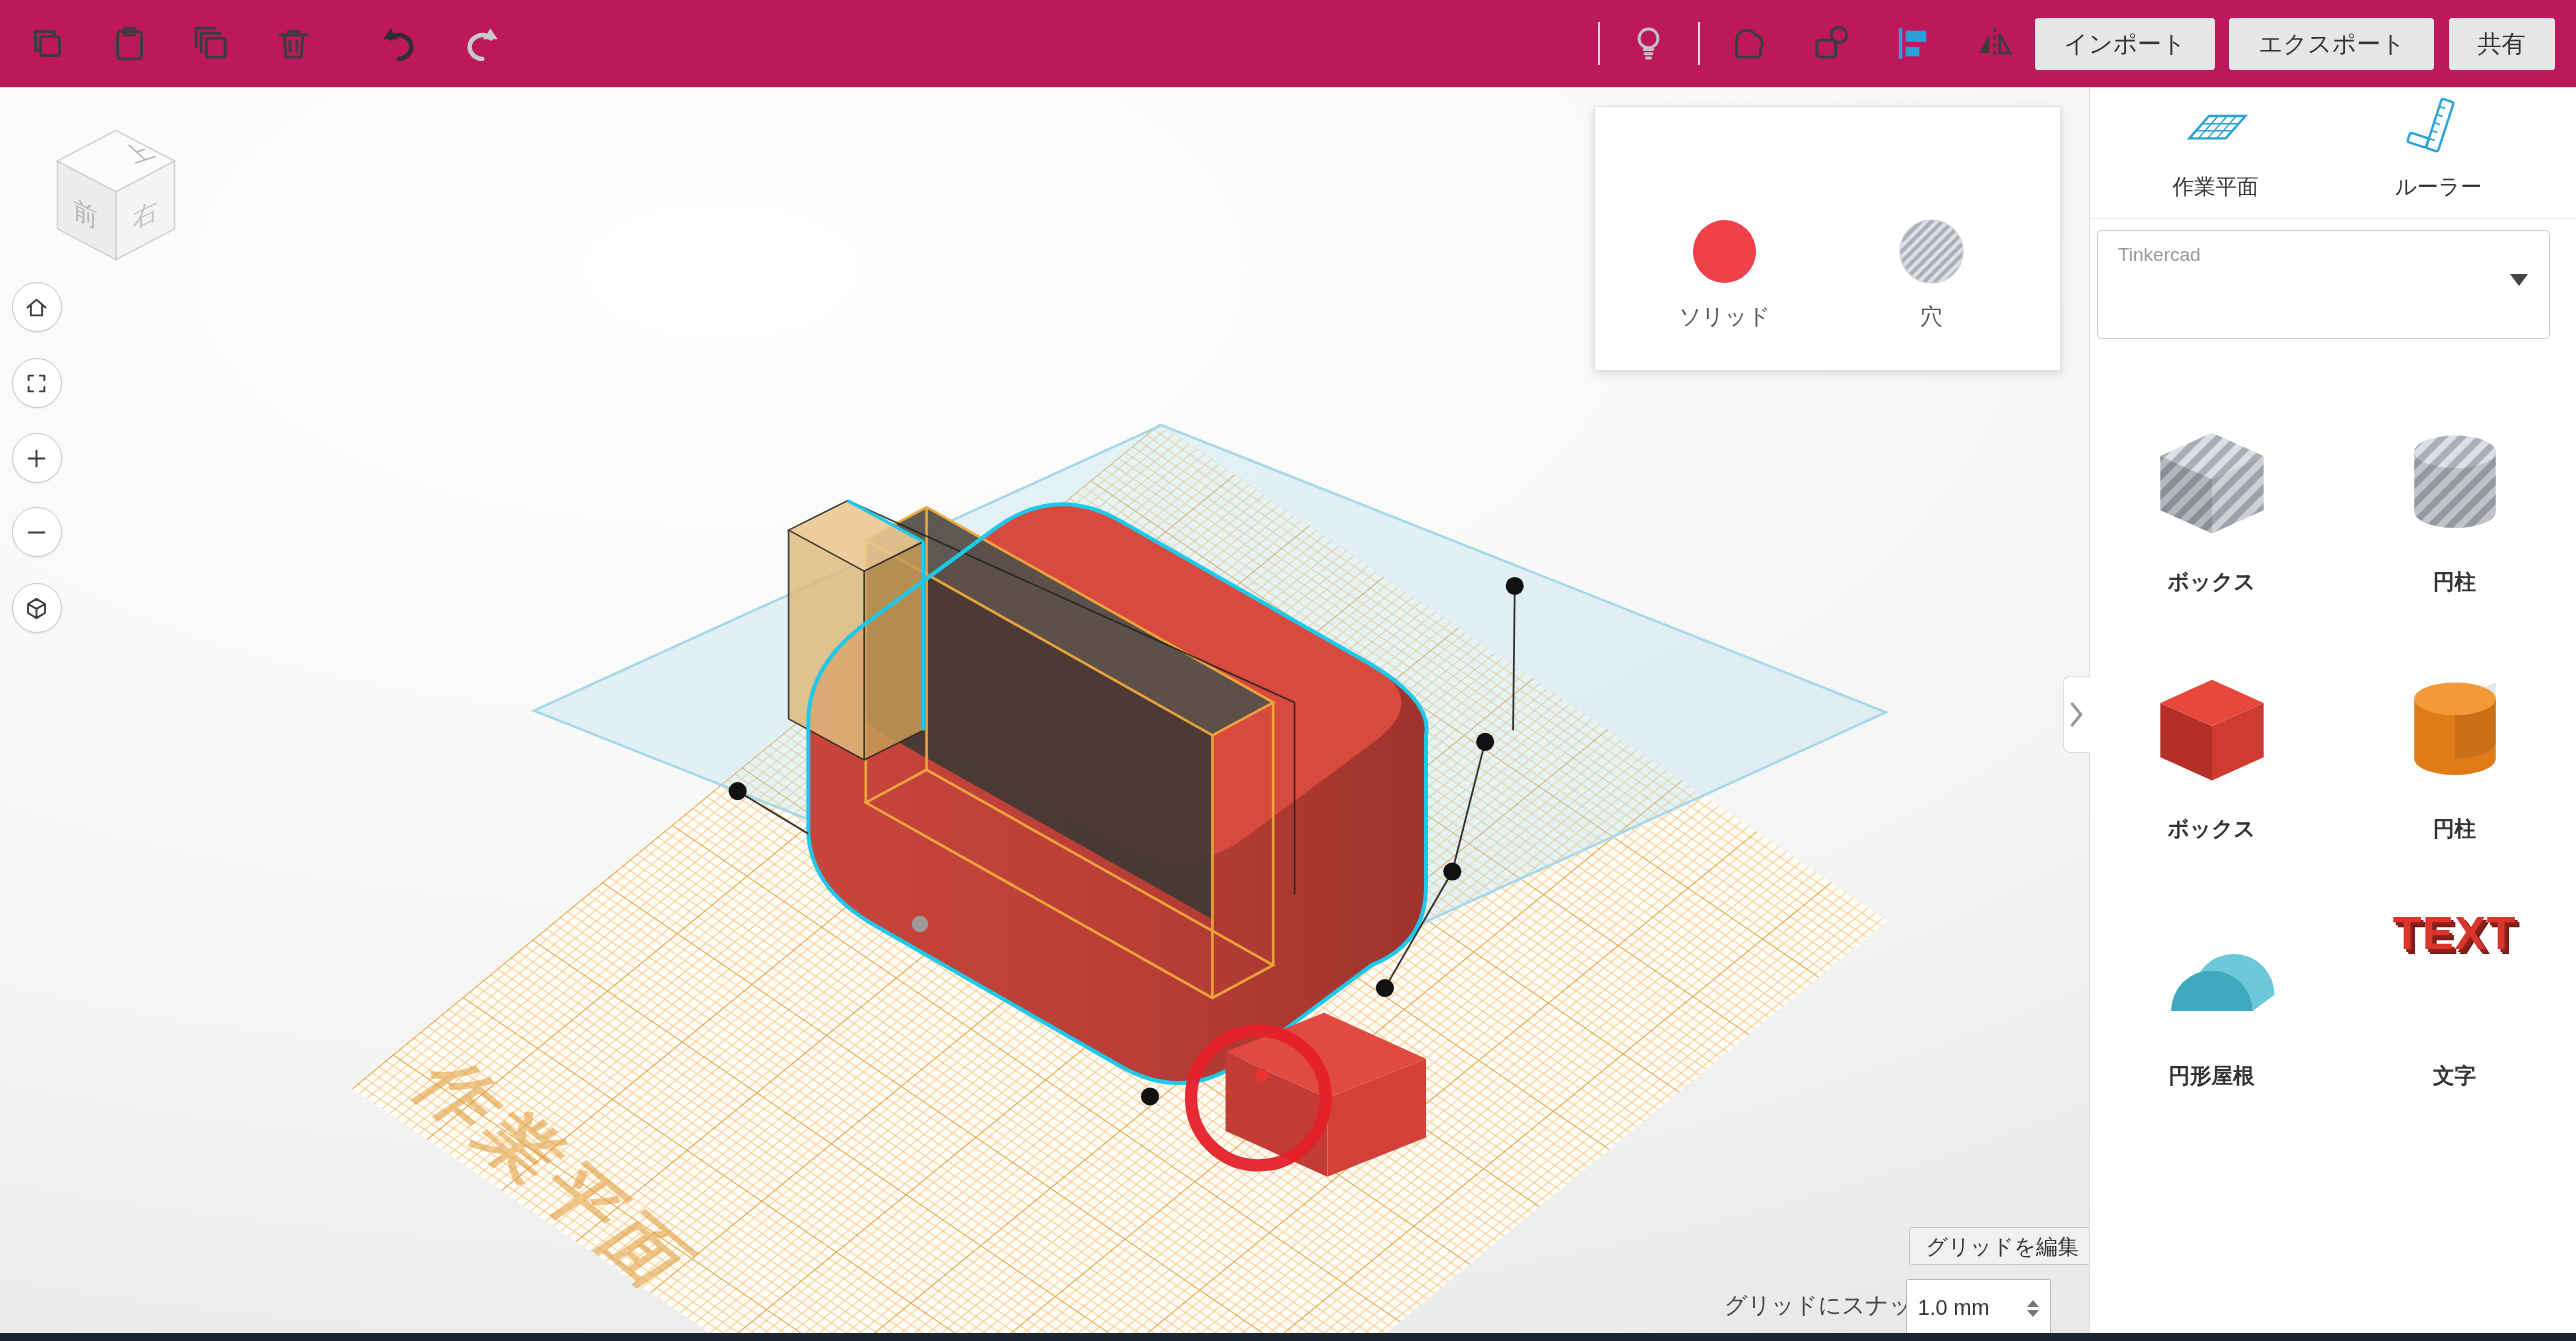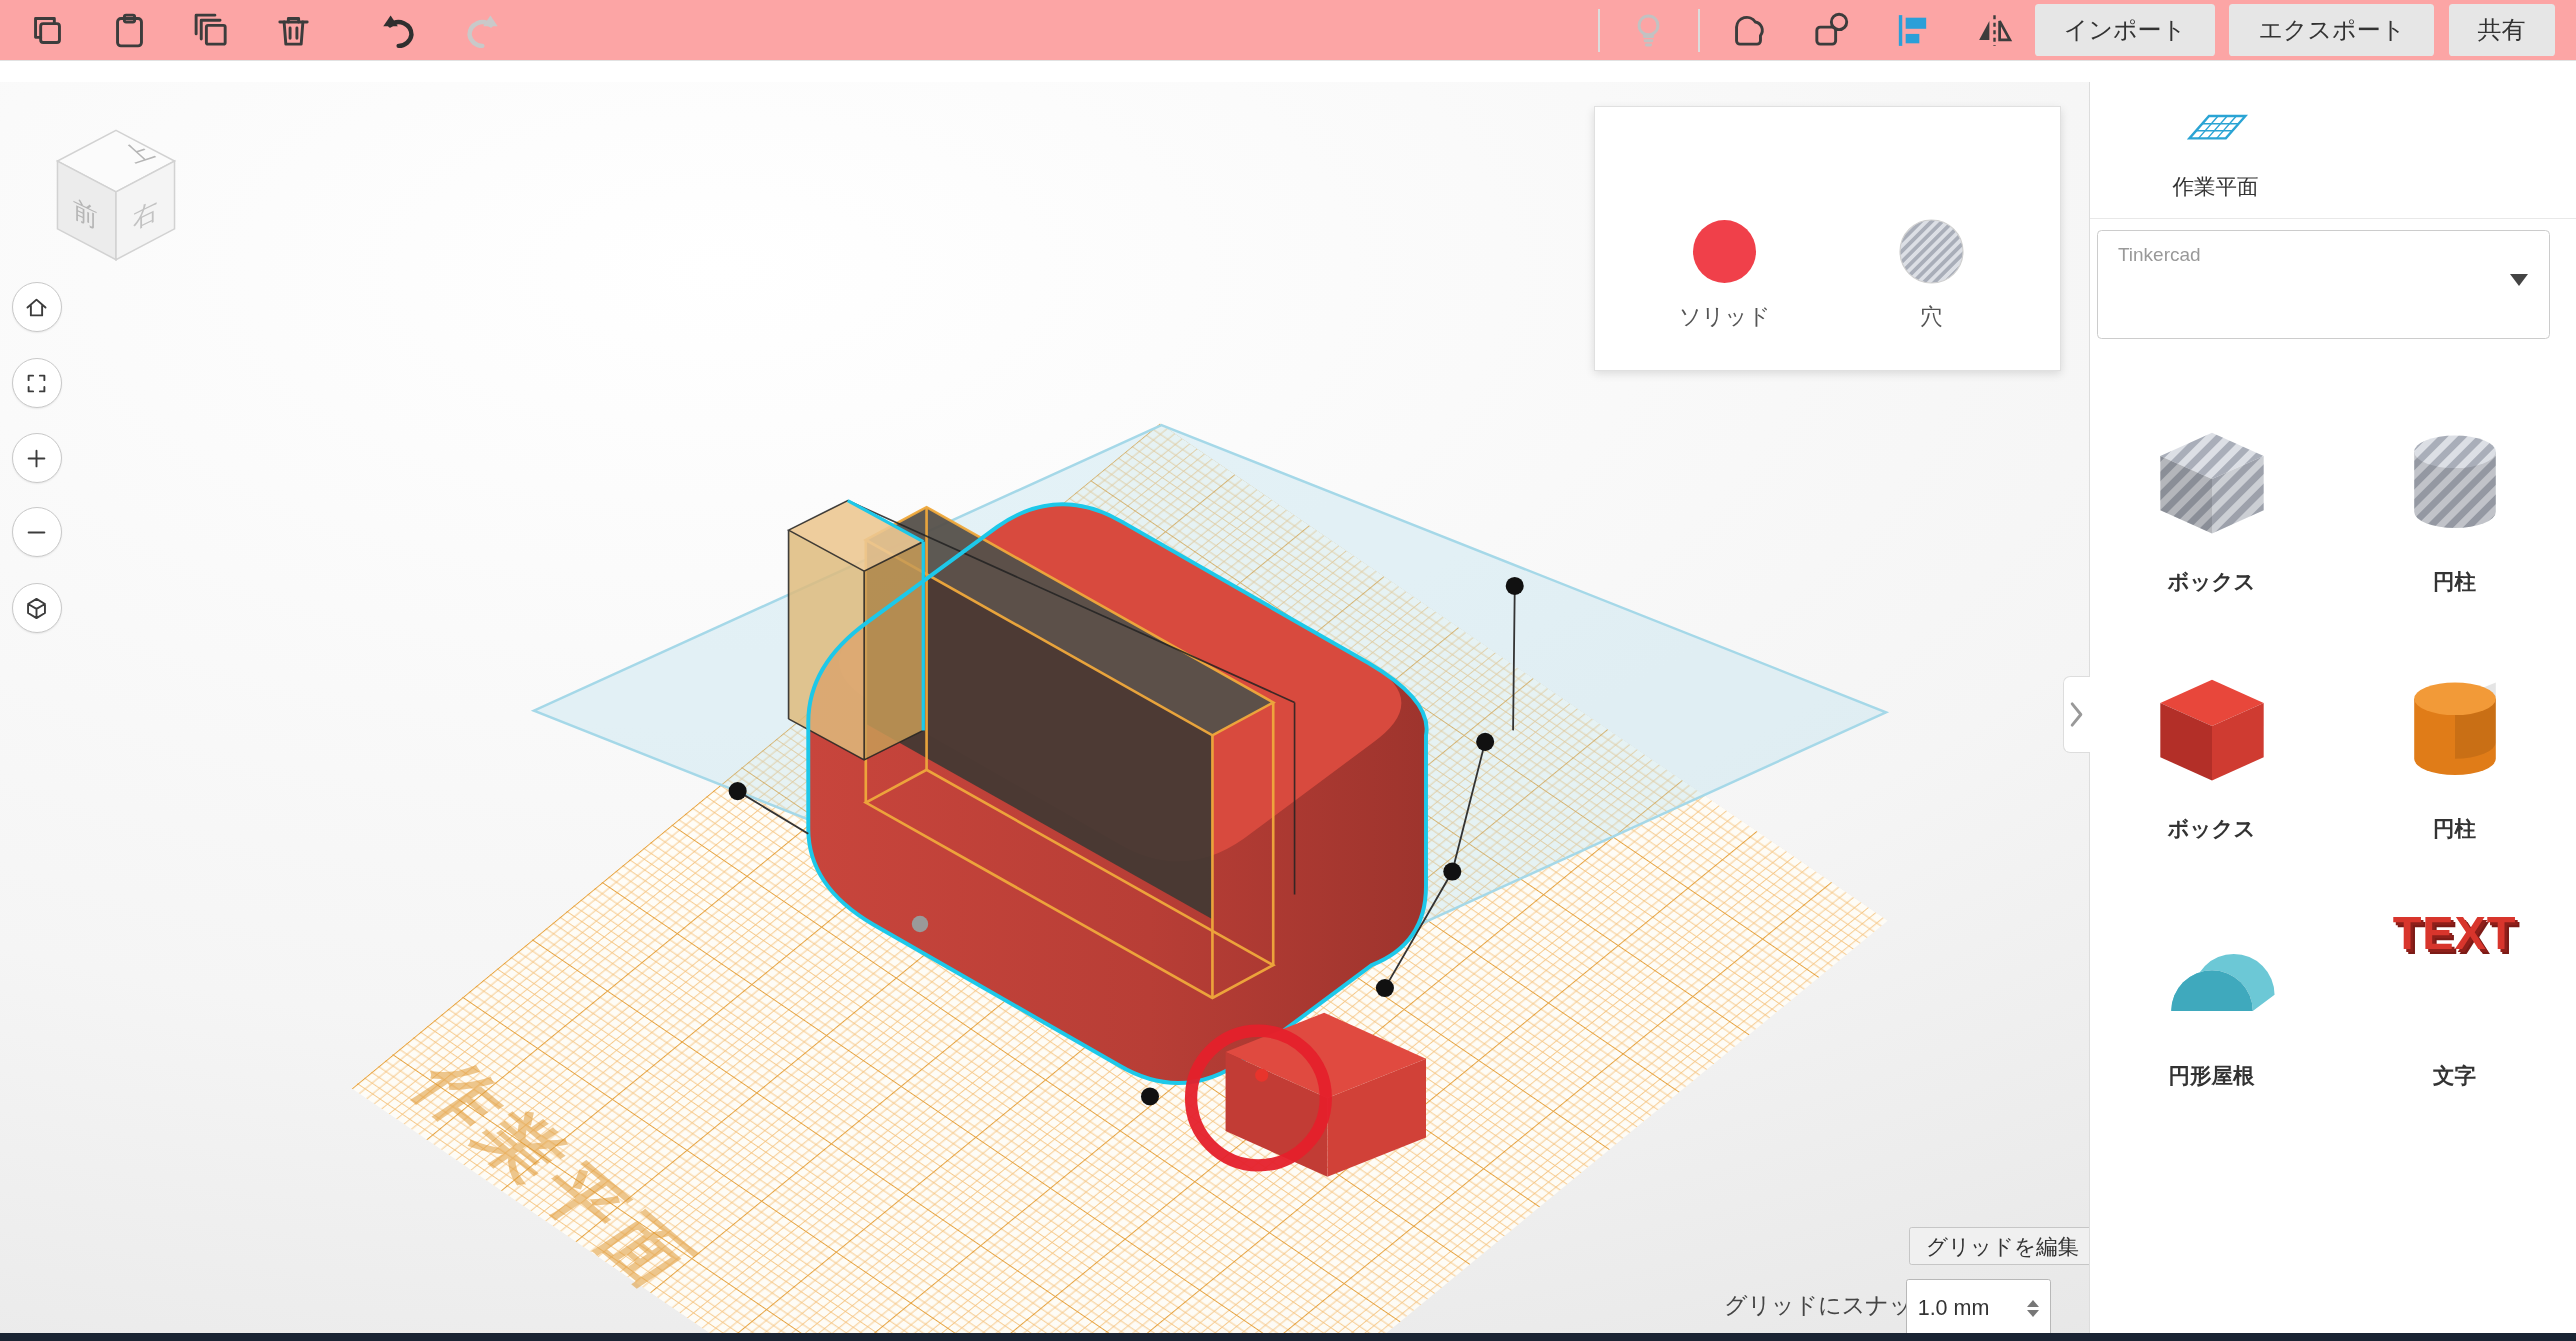--- a/index.html
+++ b/index.html
@@ -1,21 +1,21 @@
 <!DOCTYPE html>
 <html style="font-size:14.3px"><head>
 <meta charset="utf-8">
 <style>
   * { margin:0; padding:0; box-sizing:border-box; }
   body { font-family:"Liberation Sans","DejaVu Sans",sans-serif; background:#fff; }
   #app { position:relative; width:2576px; height:1342px; overflow:hidden; background:#fff; }
 
   
-  .topbar { position:absolute; left:0; top:0; width:2576px; height:61px;
-            background:#fca5a5; border-bottom:0.9px solid #e2e2e2;
+  .topbar { position:absolute; left:0; top:0; width:2576px; height:88px;
+            background:#be185d; border-bottom:0.9px solid #e2e2e2;
             display:flex; align-items:center; padding:0 21.5px; z-index:40;justify-content:flex-end; }
   .tb-btn { width:52px; height:63px; display:flex; align-items:center; justify-content:center;
             border-radius:3.6px; cursor:pointer; flex:0 0 auto; }
   .tb-btn svg { width:41px; height:41px; }
   .tb-gap-s { width:30px; flex:0 0 auto; }
   .tb-gap-m { width:54px; flex:0 0 auto; }
   .tb-sep { width:1.8px; height:43px; background:#dcdcdc; margin:0 23px; flex:0 0 auto; }
   .tb-spring { flex:1 1 auto; }
   .tb-textbtn { height:52px; padding:0 29px; margin-left:14.3px; background:#e6e6e6; border-radius:3.6px;
                 display:flex; align-items:center; font-size:24px; color:#333; cursor:pointer; flex:0 0 auto; }
@@ -344,20 +344,30 @@
     <div class="sb-widget" style="left:27px">
       <svg viewBox="0 0 100 100">
         <g stroke="#2aa4d4" fill="none">
           <polygon points="12,62 40,30 92,30 64,62" stroke-width="3.4"></polygon>
           <path d="M25,62 L53,30 M38,62 L66,30 M51,62 L79,30" stroke-width="2"></path>
           <path d="M30.4,41 H82.4 M21.6,51 H73.6" stroke-width="2"></path>
         </g>
       </svg>
       <span class="sb-widget-label">作業平面</span>
     </div>
+    <div class="sb-widget" style="left:250px">
+      <svg viewBox="0 0 100 100">
+        <g transform="rotate(18 50 50)" stroke="#2aa4d4" fill="none">
+          <rect x="40" y="6" width="18" height="74" rx="3" stroke-width="3.4"></rect>
+          <path d="M40 18 h9 M40 30 h9 M40 42 h9 M40 54 h9 M40 66 h9" stroke-width="2.4"></path>
+          <rect x="12" y="66" width="28" height="14" rx="3" stroke-width="3.4"></rect>
+        </g>
+      </svg>
+      <span class="sb-widget-label">ルーラー</span>
+    </div>
 
     <div class="sb-divider"></div>
 
     <div class="sb-dropdown">
       <span class="sb-brand">Tinkercad</span>
       <span class="sb-caret"></span>
     </div>
 
     <div class="sb-grid">
 

